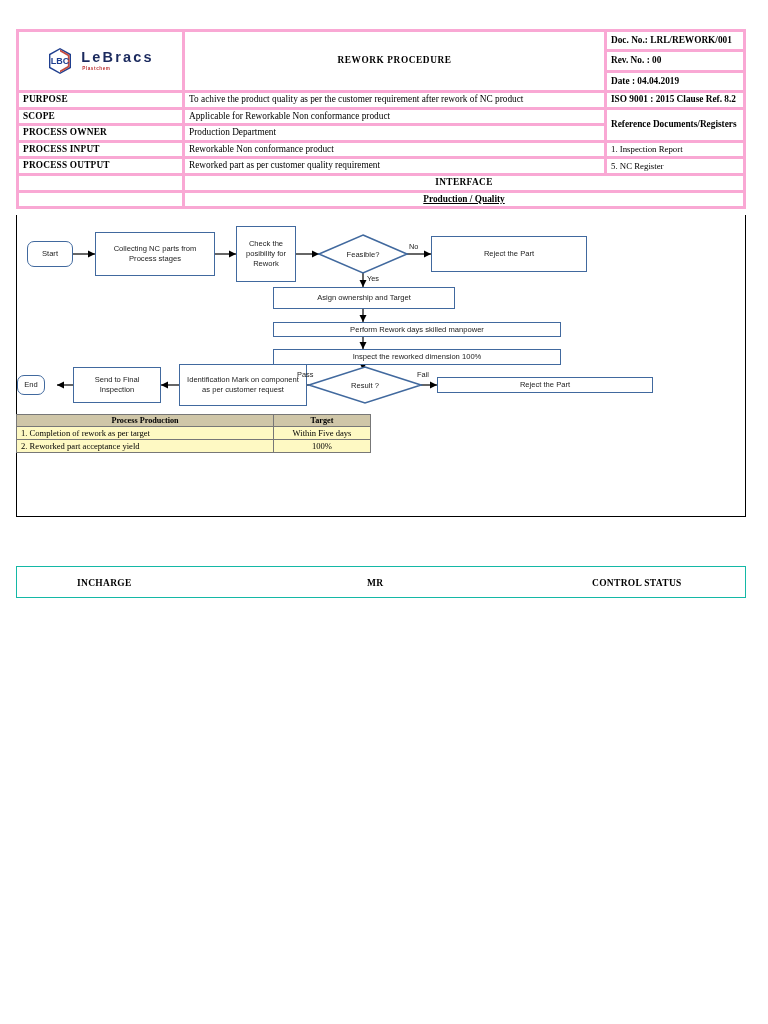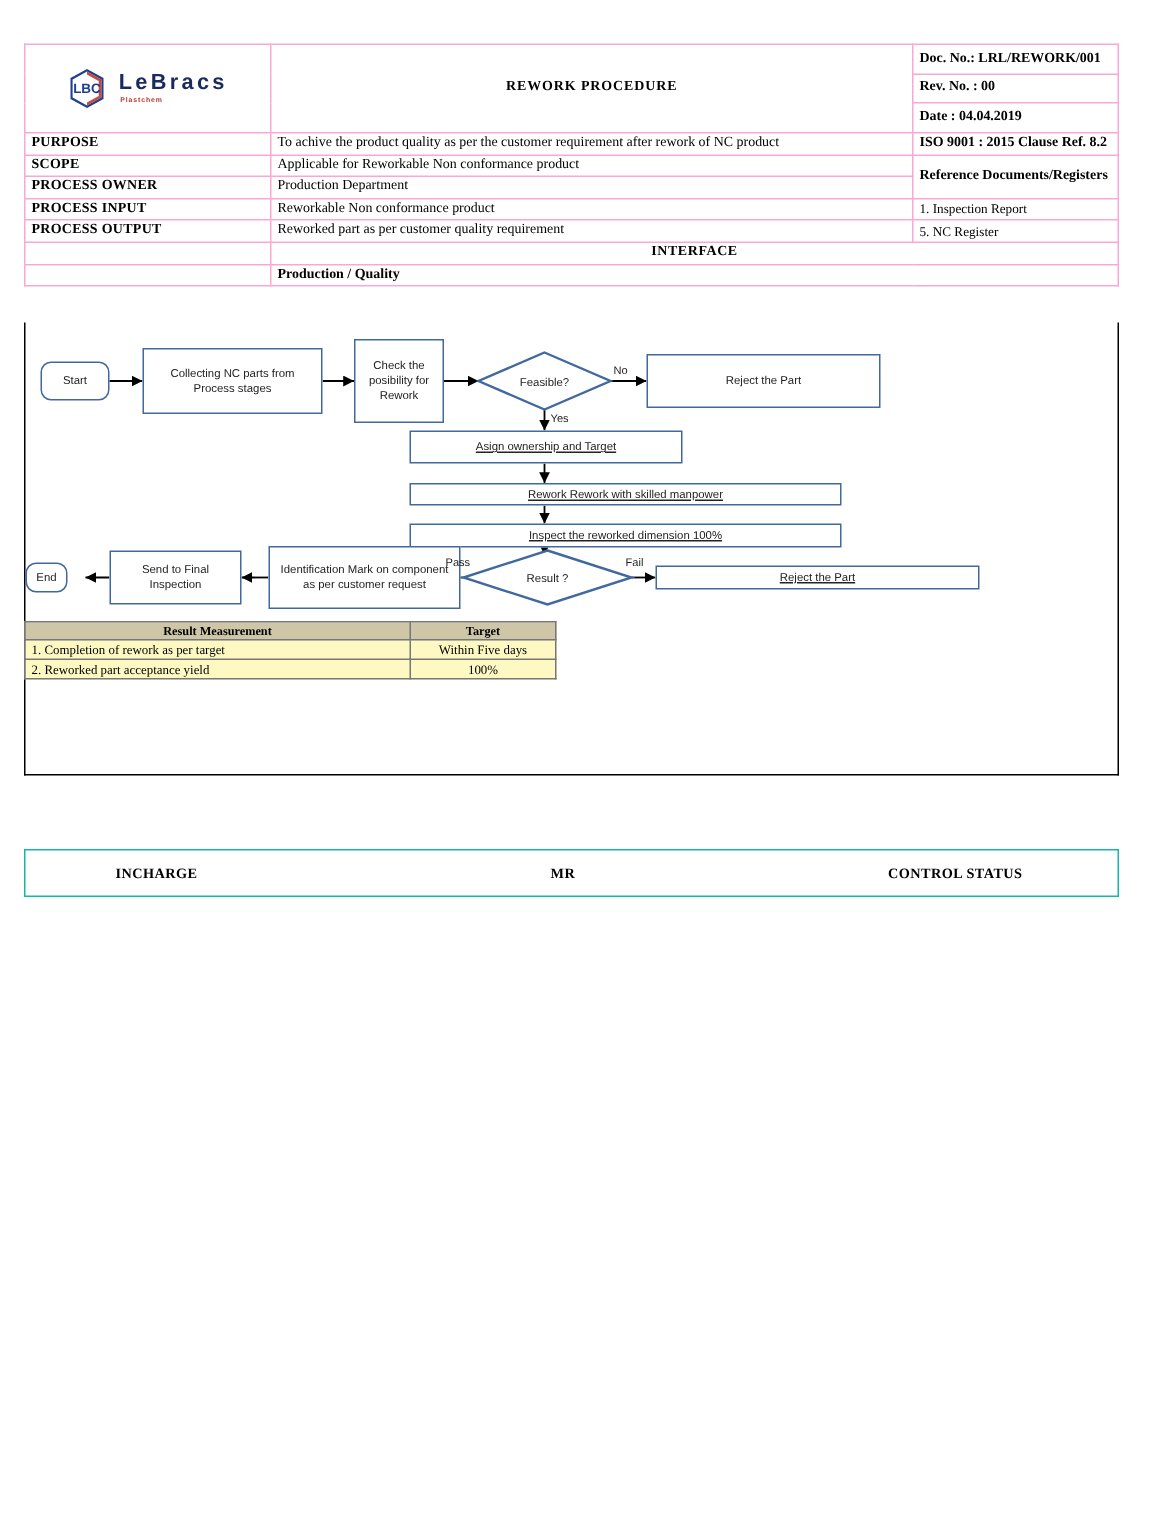--- a/index.html
+++ b/index.html
@@ -12,38 +12,38 @@
   .page{position:absolute;left:0;top:0;width:768px;height:1024px;}
 
   
   .doc{
     position:absolute;left:16px;top:29px;width:730px;
     border:1px solid #000;
     border-collapse:collapse;
     box-sizing:border-box;
   }
   .doc td{
-    border:1px solid #f9a8d4;
+    border:3px solid #f9a8d4;
     padding:1px 4px;
     font-size:9.3px;
     line-height:1.25;
     vertical-align:middle;
     background:#fff;
   }
   .lbl{font-weight:bold;font-size:9.6px;letter-spacing:.2px;}
   .val{font-size:9.2px;}
   .logo-cell{width:155px;height:56px;text-align:center;vertical-align:middle;padding:0;}
   .title-cell{
     text-align:center;font-weight:bold;font-size:16.5px;letter-spacing:.6px;
     vertical-align:middle;
   }
   .right-cell{width:128px;font-weight:bold;font-size:8.7px;white-space:nowrap;}
   .right-cell.plain{font-weight:normal;font-size:8.8px;}
   .interface-cell{text-align:center;font-weight:bold;font-size:11px;letter-spacing:.4px;}
-  .prodqual-cell{font-weight:bold;font-size:10px;}
+  .prodqual-cell{text-align:center;font-weight:bold;font-size:10px;text-decoration:underline;}
 
   
   .logo-wrap{display:flex;align-items:center;justify-content:center;gap:8px;height:56px;}
   .logo-mark{position:relative;width:26px;height:28px;}
   .hexo{position:absolute;left:0;top:0;width:26px;height:28px;}
   .logo-text{display:flex;flex-direction:column;align-items:flex-start;line-height:1;}
   .logo-name{
     font-family:"Liberation Sans", sans-serif;
     font-weight:bold;font-size:14.5px;letter-spacing:2.2px;color:#1b2a5e;
   }
@@ -61,21 +61,21 @@
 
   .node{
     position:absolute;box-sizing:border-box;
     border:1.6px solid #41699e;background:#ffffff;
     font-family:"Liberation Sans", sans-serif;
     font-size:7.6px;line-height:1.3;color:#222;
     display:flex;align-items:center;justify-content:center;text-align:center;
     padding:1px 3px;
   }
   .node.round{border-radius:7px;}
-  .node.thin{border-width:1.2px;text-decoration:underline;}
+  .node.thin{border-width:1.2px;}
   .diamond-wrap{position:absolute;}
   .diamond-label{
     position:absolute;left:0;top:0;width:100%;height:100%;
     display:flex;align-items:center;justify-content:center;
     font-family:"Liberation Sans", sans-serif;font-size:7.6px;color:#222;
   }
   .edgelbl{
     position:absolute;font-family:"Liberation Sans", sans-serif;
     font-size:7.4px;color:#222;white-space:nowrap;
   }
@@ -226,21 +226,21 @@
       <div class="node" style="left:219px;top:11px;width:60px;height:56px;">Check the posibility for Rework</div>
 
       <div class="diamond-wrap" style="left:302px;top:20px;width:88px;height:38px;">
         <div class="diamond-label">Feasible?</div>
       </div>
 
       <div class="node" style="left:414px;top:21px;width:156px;height:36px;">Reject the Part</div>
 
       <div class="node thin" style="left:256px;top:72px;width:182px;height:22px;">Asign ownership and Target</div>
 
-      <div class="node thin" style="left:256px;top:107px;width:288px;height:15px;">Rework Rework  with skilled manpower</div>
+      <div class="node thin" style="left:256px;top:107px;width:288px;height:15px;">Perform Rework  days skilled manpower</div>
 
       <div class="node thin" style="left:256px;top:134px;width:288px;height:16px;">Inspect  the reworked dimension 100%</div>
 
       <div class="diamond-wrap" style="left:292px;top:152px;width:112px;height:36px;">
         <div class="diamond-label">Result ?</div>
       </div>
 
       <div class="node thin" style="left:420px;top:162px;width:216px;height:16px;">Reject the Part</div>
 
       <div class="node" style="left:162px;top:149px;width:128px;height:42px;">Identification Mark on component as per customer request</div>
@@ -253,21 +253,21 @@
       <div class="edgelbl" style="left:350px;top:59px;">Yes</div>
       <div class="edgelbl" style="left:400px;top:155px;">Fail</div>
       <div class="edgelbl" style="left:280px;top:155px;">Pass</div>
 
     </div>
   </div>
 
   <table class="meas">
     <tbody>
         <tr>
-      <th class="c1">Result Measurement</th>
+      <th class="c1">Process Production</th>
       <th class="c2">Target</th>
     </tr>
     <tr>
       <td class="c1">1. Completion of rework as per target</td>
       <td class="c2">Within Five days</td>
     </tr>
     <tr>
       <td class="c1">2. Reworked part acceptance yield</td>
       <td class="c2">100%</td>
     </tr>

